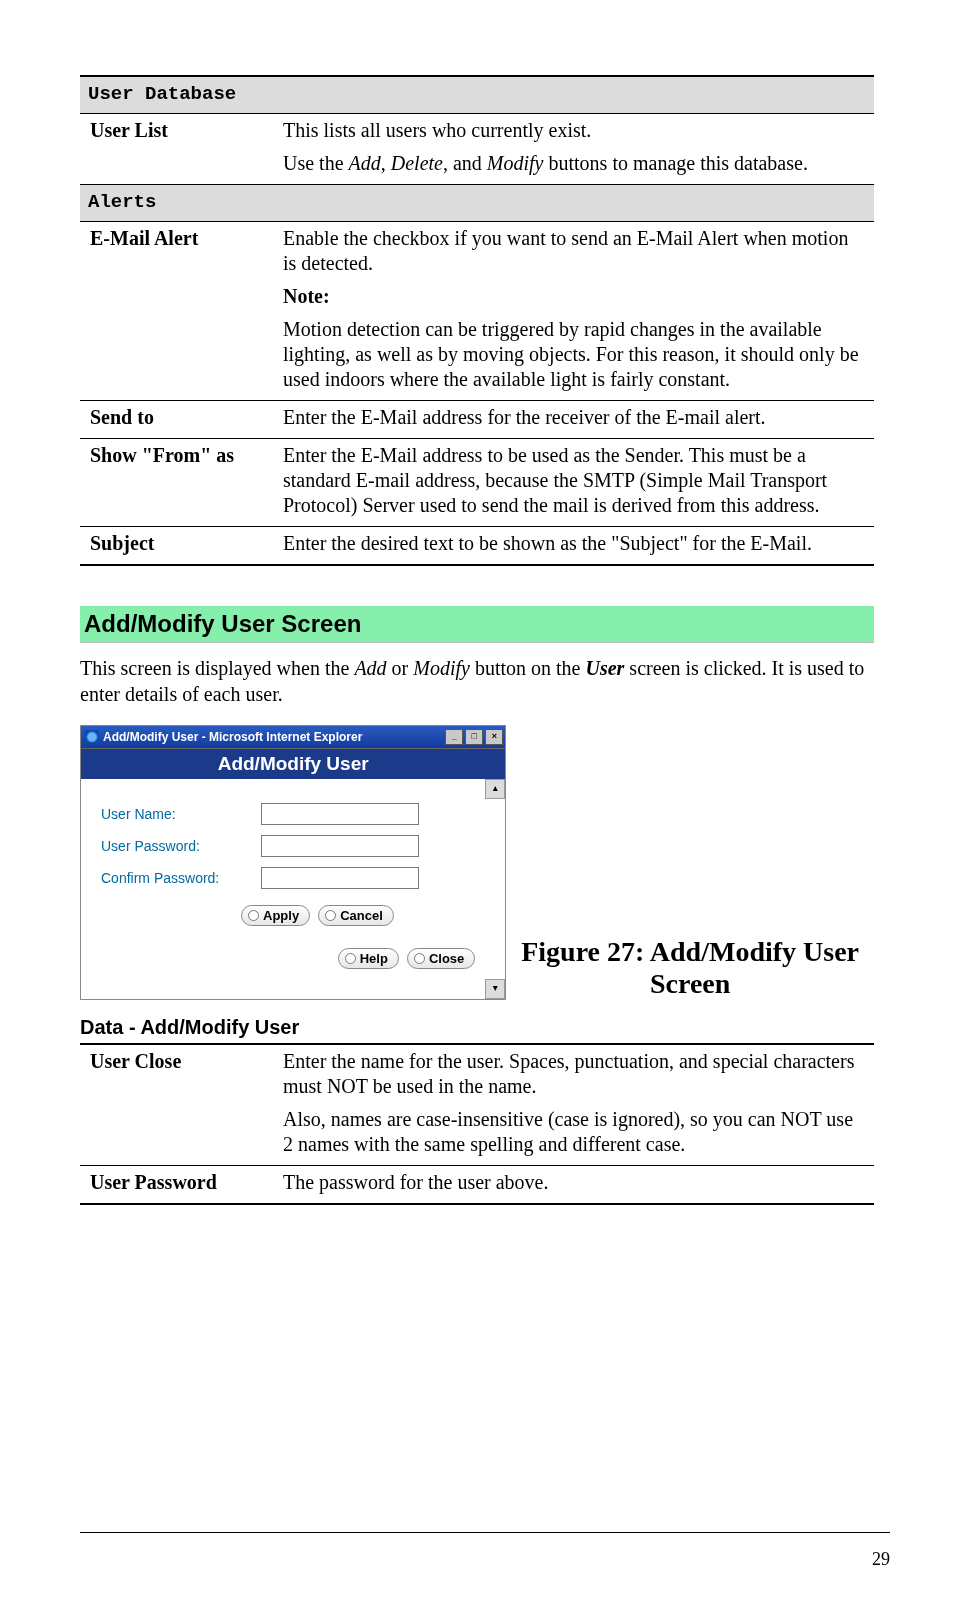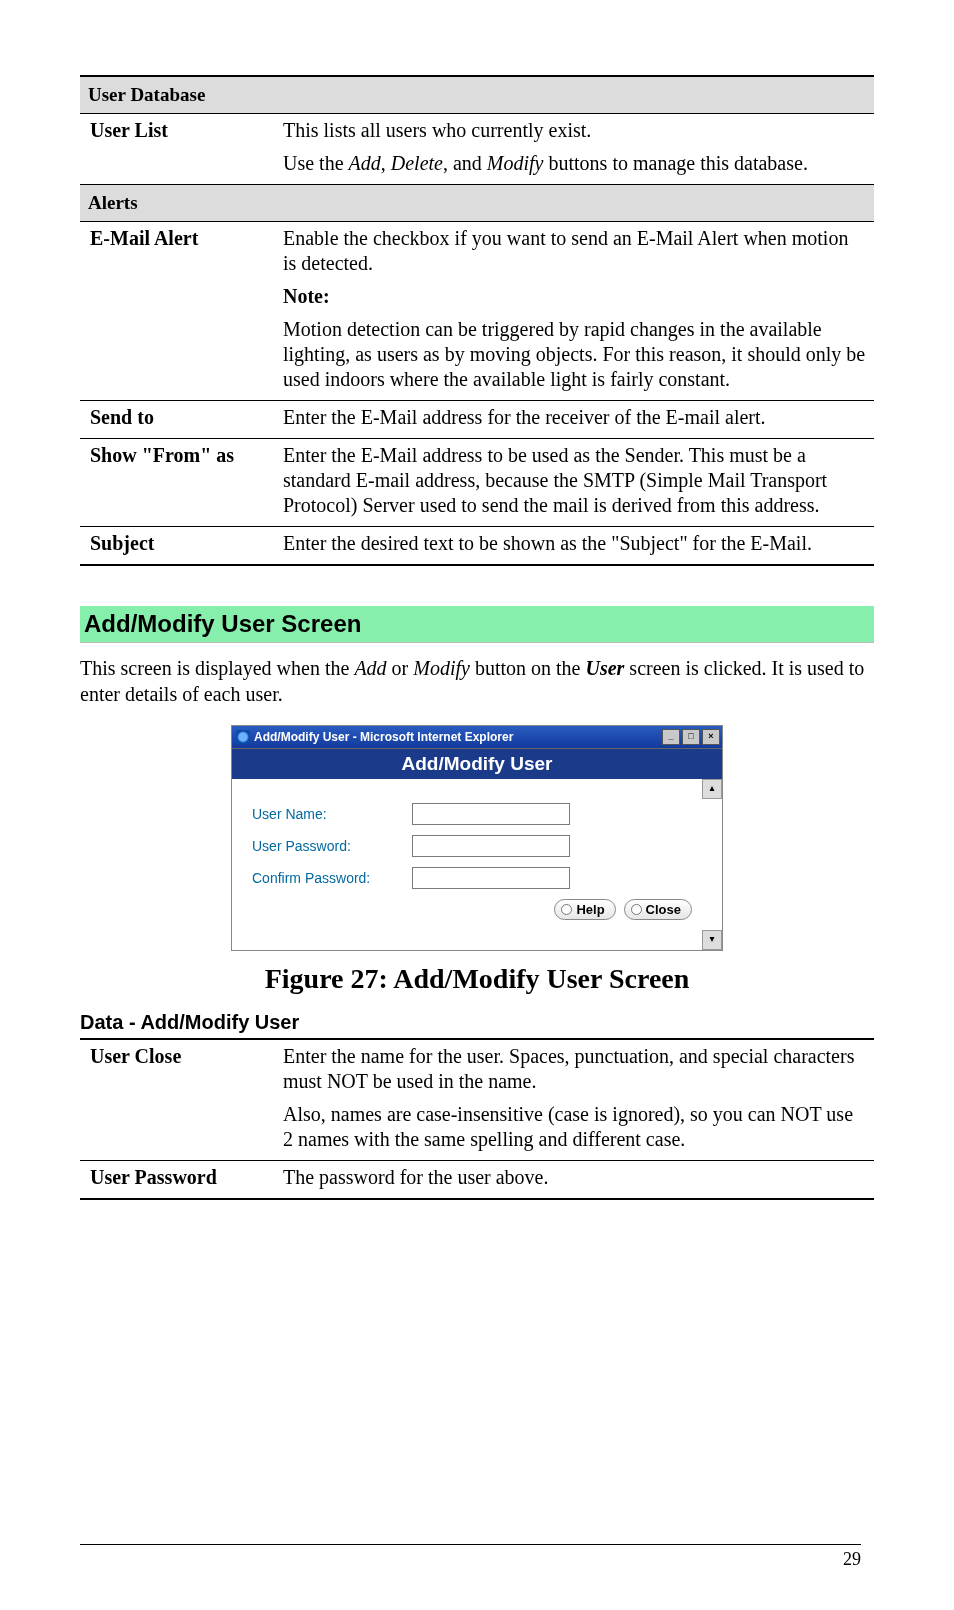--- a/index.html
+++ b/index.html
@@ -1,30 +1,30 @@
 <!DOCTYPE html>
 <html><head>
 <meta charset="utf-8">
 <style>
 html,body{margin:0;padding:0;background:#fff;font-family:"Times New Roman",Times,serif;color:#000}
 .page{width:954px;height:1610px;margin:0 auto;position:relative;box-sizing:border-box;padding:75px 80px 40px 80px}
 .ref-table{width:100%;border-collapse:collapse;border-top:2.5px solid #000;border-bottom:2.5px solid #000}
 .ref-table td{border-bottom:1px solid #000;padding:4px 8px 8px 10px;vertical-align:top;font-size:20px;line-height:1.25}
 .ref-table td.label{font-weight:bold;width:175px}
-.ref-table td.section-hdr{background:#dcdcdc;font-family:Liberation Serif, serif;font-weight:bold;font-size:19px;padding:6px 8px}
+.ref-table td.section-hdr{background:#dcdcdc;font-family:Liberation Mono, monospace;font-weight:bold;font-size:19px;padding:6px 8px}
 .ref-table .no-bottom td{border-bottom:none}
 .ref-table .inner-p{margin:0 0 8px 0}
 .ref-table .inner-p:last-child{margin-bottom:0}
 .em{font-style:italic}
 .bi{font-style:italic;font-weight:bold}
 
 h2.section{font-family:Arial,Helvetica,sans-serif;font-size:24px;font-weight:bold;background:#86efac;margin:40px 0 12px 0;padding:4px 4px;border-bottom:1px solid #bbb}
 .body-text{font-size:20px;line-height:1.3;margin:8px 0 18px 0}
 
-.figure-wrap{width:100%;display:flex;flex-direction:column;align-items:center;margin:8px 0 12px 0}
+.figure-wrap{width:100%;display:flex;flex-direction:row;align-items:flex-end;margin:8px 0 12px 0}
 .dlg{width:490px;border:1px solid #888;box-shadow:0 0 0 1px #ccc inset;font-family:Tahoma,Arial,sans-serif}
 .dlg-titlebar{height:22px;background:linear-gradient(#2a5cc1,#123a9c);color:#fff;display:flex;align-items:center;font-size:12px;font-weight:bold;padding:0 2px}
 .dlg-titlebar .ie-icon{width:14px;height:14px;margin:0 4px 0 2px;background:radial-gradient(circle at 50% 50%,#6bb3ff 40%,#0a4aa8 60%);border-radius:2px}
 .dlg-titlebar .spacer{flex:1}
 .tb-btn{width:16px;height:14px;margin-left:2px;background:#c9c9c9;border:1px solid #555;font-size:9px;line-height:12px;text-align:center;font-weight:bold;color:#000;padding:0}
 .tb-btn.close{background:#c9c9c9;color:#000}
 .dlg-header{background:#1b3a8a;color:#fff;font-weight:bold;font-size:19px;text-align:center;padding:4px 0;border-top:1px solid #666}
 .dlg-body{background:#fff;position:relative;padding:14px 20px 30px 20px}
 .dlg-scroll-up{position:absolute;top:0;right:0;width:18px;height:18px;background:#ddd;border:1px solid #999;font-size:10px;text-align:center;line-height:16px}
 .dlg-scroll-dn{position:absolute;bottom:0;right:0;width:18px;height:18px;background:#ddd;border:1px solid #999;font-size:10px;text-align:center;line-height:16px}
@@ -32,21 +32,21 @@
 .form-row .lbl{width:160px;font-size:14px;color:#0369a1}
 .form-row input.txt{width:150px;height:20px;border:1px solid #7a7a7a;font-size:13px;padding:0 3px}
 .btn-row{display:flex;gap:8px;margin:16px 0 22px 140px}
 .btn-row2{display:flex;gap:8px;justify-content:flex-end;margin:6px 10px 0 0}
 .pill{border:1px solid #888;border-radius:12px;padding:2px 10px 2px 6px;font-size:13px;font-weight:bold;background:linear-gradient(#fff,#e6e6e6);display:inline-flex;align-items:center;gap:4px;cursor:default}
 .pill .dot{width:9px;height:9px;border:1px solid #777;border-radius:50%;background:#fff}
 .figure-caption{font-weight:bold;font-size:28px;margin-top:12px;text-align:center}
 
 h3.sub{font-family:Arial,Helvetica,sans-serif;font-size:20px;font-weight:bold;margin:16px 0 4px 0}
 
-.footer{position:absolute;bottom:40px;left:80px;right:93px;border-top:1px solid #000;text-align:right;font-size:18px;padding-top:4px}
+.footer{position:absolute;bottom:40px;left:80px;right:64px;border-top:1px solid #000;text-align:right;font-size:18px;padding-top:16px}
 </style>
 </head>
 <body>
 
 <div class="page">
 
   <table class="ref-table">
     <tbody>
         <tr>
       <td class="section-hdr" colspan="2">User Database</td>
@@ -61,21 +61,21 @@
       </td>
     </tr>
     <tr>
       <td class="section-hdr" colspan="2">Alerts</td>
     </tr>
     <tr>
       <td class="label">E-Mail Alert</td>
       <td>
         <p class="inner-p">Enable the checkbox if you want to send an E-Mail Alert when motion is detected.</p>
         <p class="inner-p"><strong>Note:</strong></p>
-        <p class="inner-p">Motion detection can be triggered by rapid changes in the available lighting, as users as by moving objects. For this reason, it should only be used indoors where the available light is fairly constant.</p>
+        <p class="inner-p">Motion detection can be triggered by rapid changes in the available lighting, as well as by moving objects. For this reason, it should only be used indoors where the available light is fairly constant.</p>
       </td>
     </tr>
     <tr>
       <td class="label">Send to</td>
       <td>Enter the E-Mail address for the receiver of the E-mail alert.</td>
     </tr>
     <tr>
       <td class="label">Show "From" as</td>
       <td>Enter the E-Mail address to be used as the Sender. This must be a standard E-mail address, because the SMTP (Simple Mail Transport Protocol) Server used to send the mail is derived from this address.</td>
     </tr>
@@ -110,20 +110,30 @@
           <input class="txt" type="text" style="">
         </div>
         <div class="form-row">
           <span class="lbl">User Password:</span>
           <input class="txt" type="password" style="">
         </div>
         <div class="form-row">
           <span class="lbl">Confirm Password:</span>
           <input class="txt" type="password" style="">
         </div>
+        <div class="btn-row">
+          <span class="pill">
+              <span class="dot"></span>
+              <span>Apply</span>
+            </span>
+          <span class="pill">
+              <span class="dot"></span>
+              <span>Cancel</span>
+            </span>
+        </div>
         <div class="btn-row2">
           <span class="pill">
               <span class="dot"></span>
               <span>Help</span>
             </span>
           <span class="pill">
               <span class="dot"></span>
               <span>Close</span>
             </span>
         </div>

